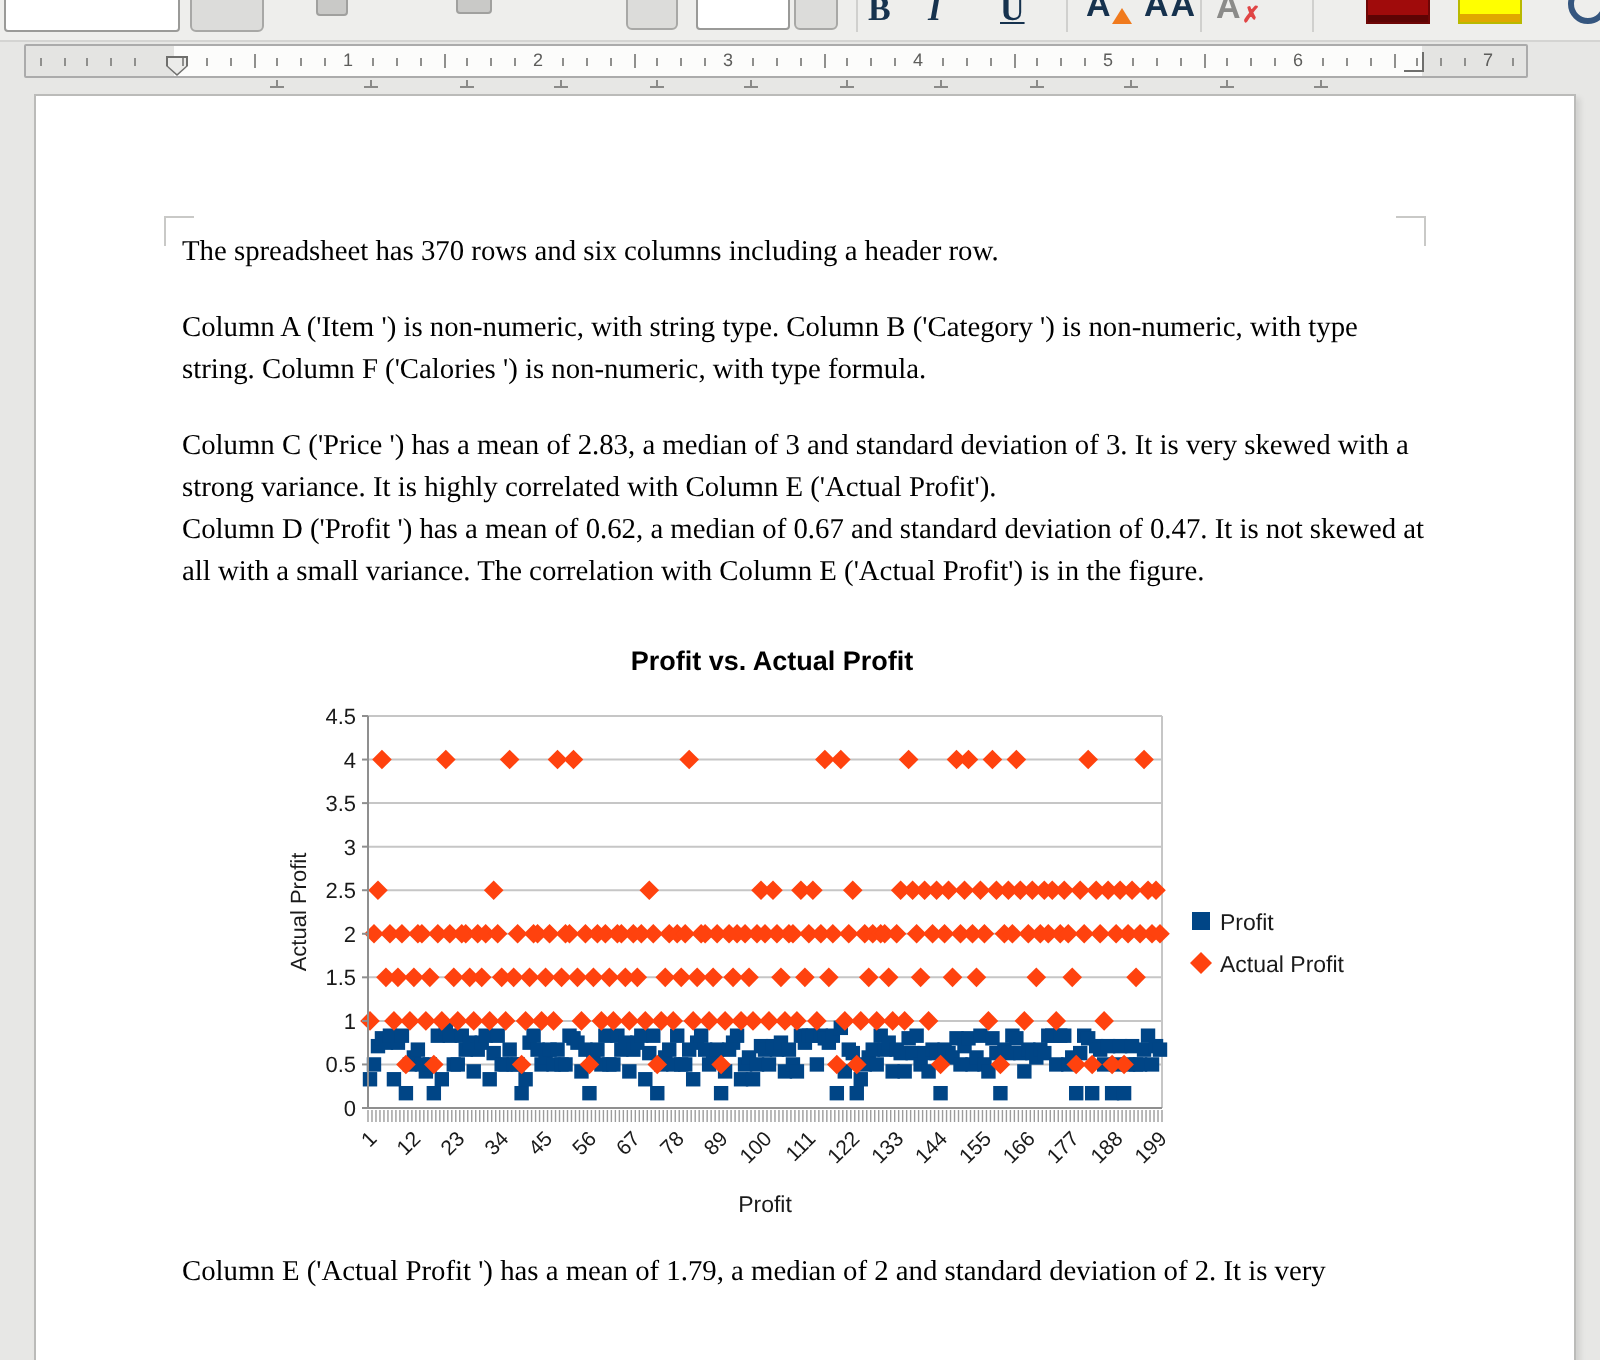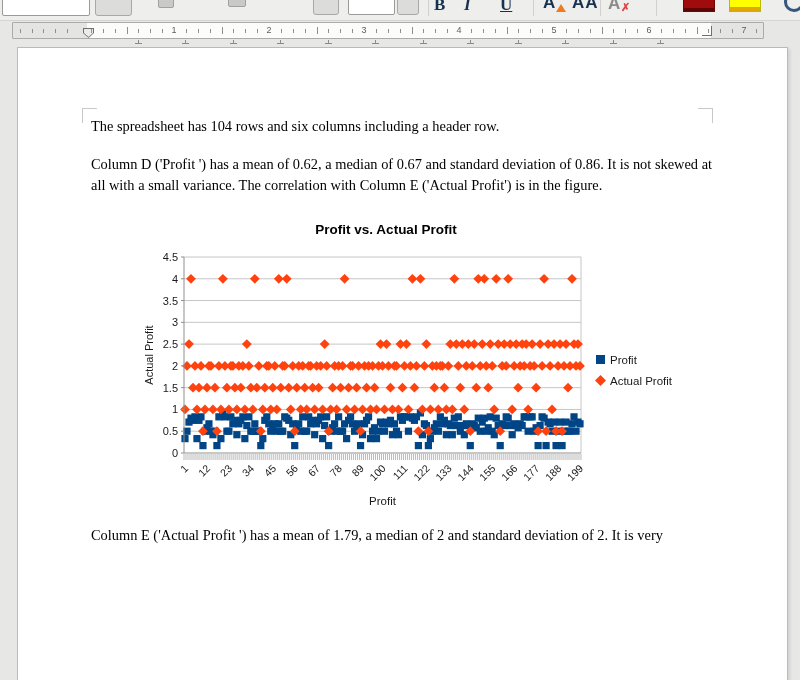--- a/index.html
+++ b/index.html
@@ -157,22 +157,24 @@
         <div class="tabmark" style="left: 609.5px; top: 19px; position: absolute;"></div>
         <div class="tabmark" style="left: 657px; top: 19px; position: absolute;"></div>
       </div>
   </div>
 
   <div class="page">
     <div class="corner tl" style="left:64px;top:60px;"></div>
     <div class="corner tr" style="left:680px;top:60px;"></div>
 
     <div class="content">
-      <p>The spreadsheet has 104 rows and six columns including a header row.</p>
-      <p>Column D ('Profit ') has a mean of 0.62, a median of 0.67 and standard deviation of 0.86. It is not skewed at all with a small variance. The correlation with Column E ('Actual Profit') is in the figure.</p>
+      <p>The spreadsheet has 370 rows and six columns including a header row.</p>
+      <p>Column A ('Item ') is non-numeric, with string type. Column B ('Category ') is non-numeric, with type string. Column F ('Calories ') is non-numeric, with type formula.</p>
+      <p class="tight">Column C ('Price ') has a mean of 2.83, a median of 3 and standard deviation of 3. It is very skewed with a strong variance. It is highly correlated with Column E ('Actual Profit').</p>
+      <p>Column D ('Profit ') has a mean of 0.62, a median of 0.67 and standard deviation of 0.47. It is not skewed at all with a small variance. The correlation with Column E ('Actual Profit') is in the figure.</p>
 
       <div class="chartbox">
         <svg id="chart-svg" width="550" height="298">
             <line x1="43" y1="218.22222222222223" x2="440" y2="218.22222222222223" stroke="#c6c6c6" stroke-width="1"></line>
             <line x1="43" y1="196.44444444444446" x2="440" y2="196.44444444444446" stroke="#c6c6c6" stroke-width="1"></line>
             <line x1="43" y1="174.66666666666669" x2="440" y2="174.66666666666669" stroke="#c6c6c6" stroke-width="1"></line>
             <line x1="43" y1="152.8888888888889" x2="440" y2="152.8888888888889" stroke="#c6c6c6" stroke-width="1"></line>
             <line x1="43" y1="131.1111111111111" x2="440" y2="131.1111111111111" stroke="#c6c6c6" stroke-width="1"></line>
             <line x1="43" y1="109.33333333333334" x2="440" y2="109.33333333333334" stroke="#c6c6c6" stroke-width="1"></line>
             <line x1="43" y1="87.55555555555554" x2="440" y2="87.55555555555554" stroke="#c6c6c6" stroke-width="1"></line>

